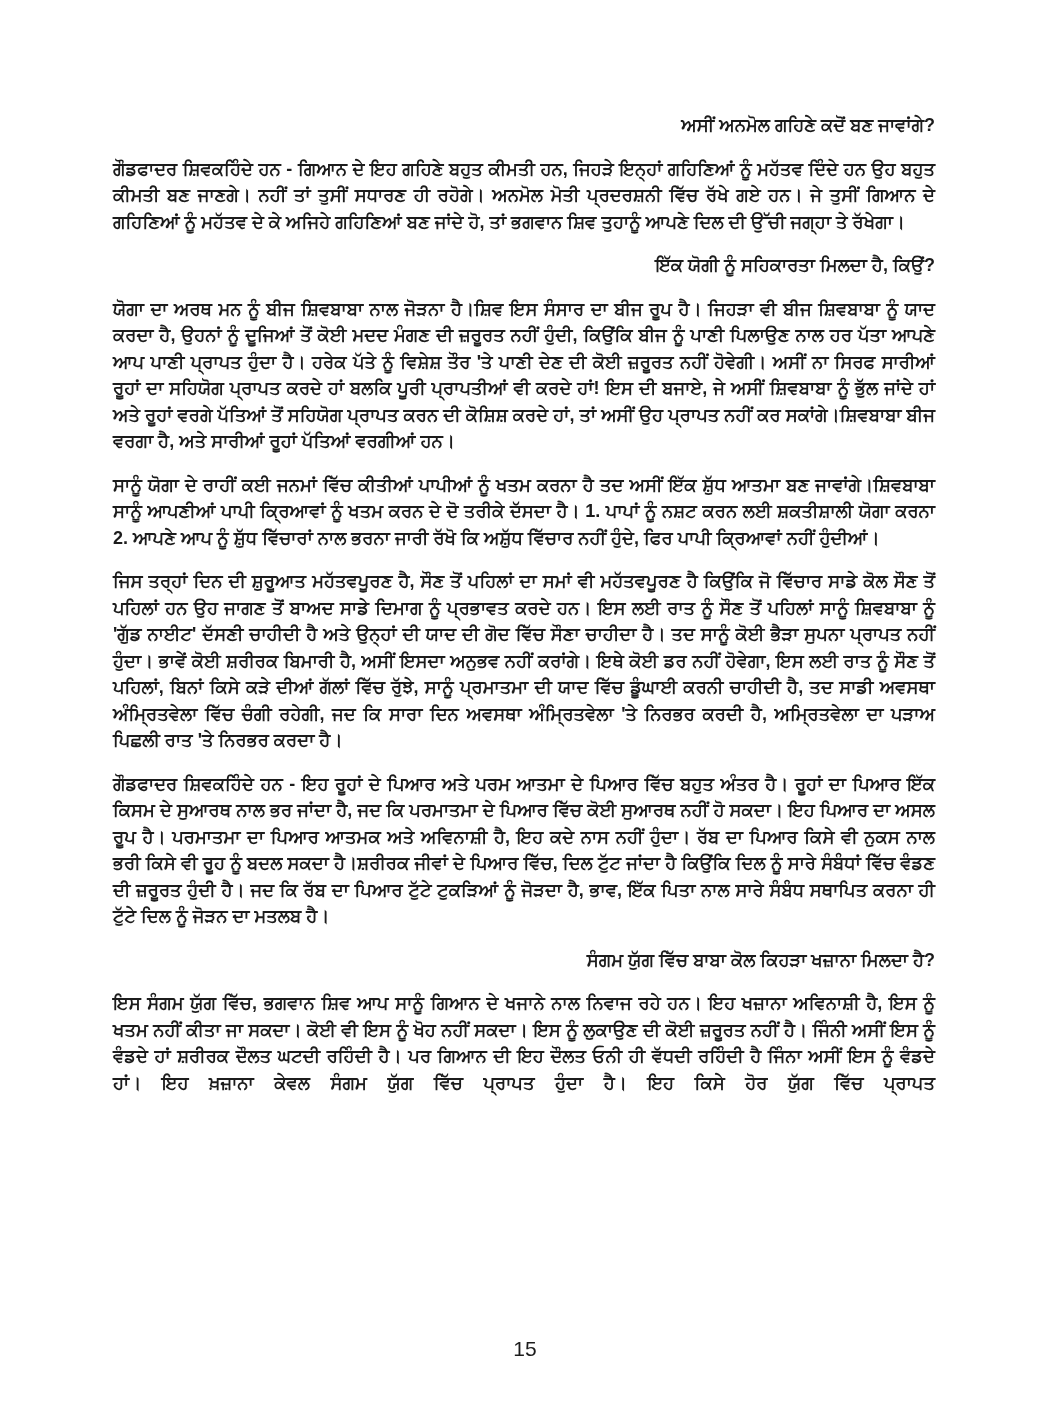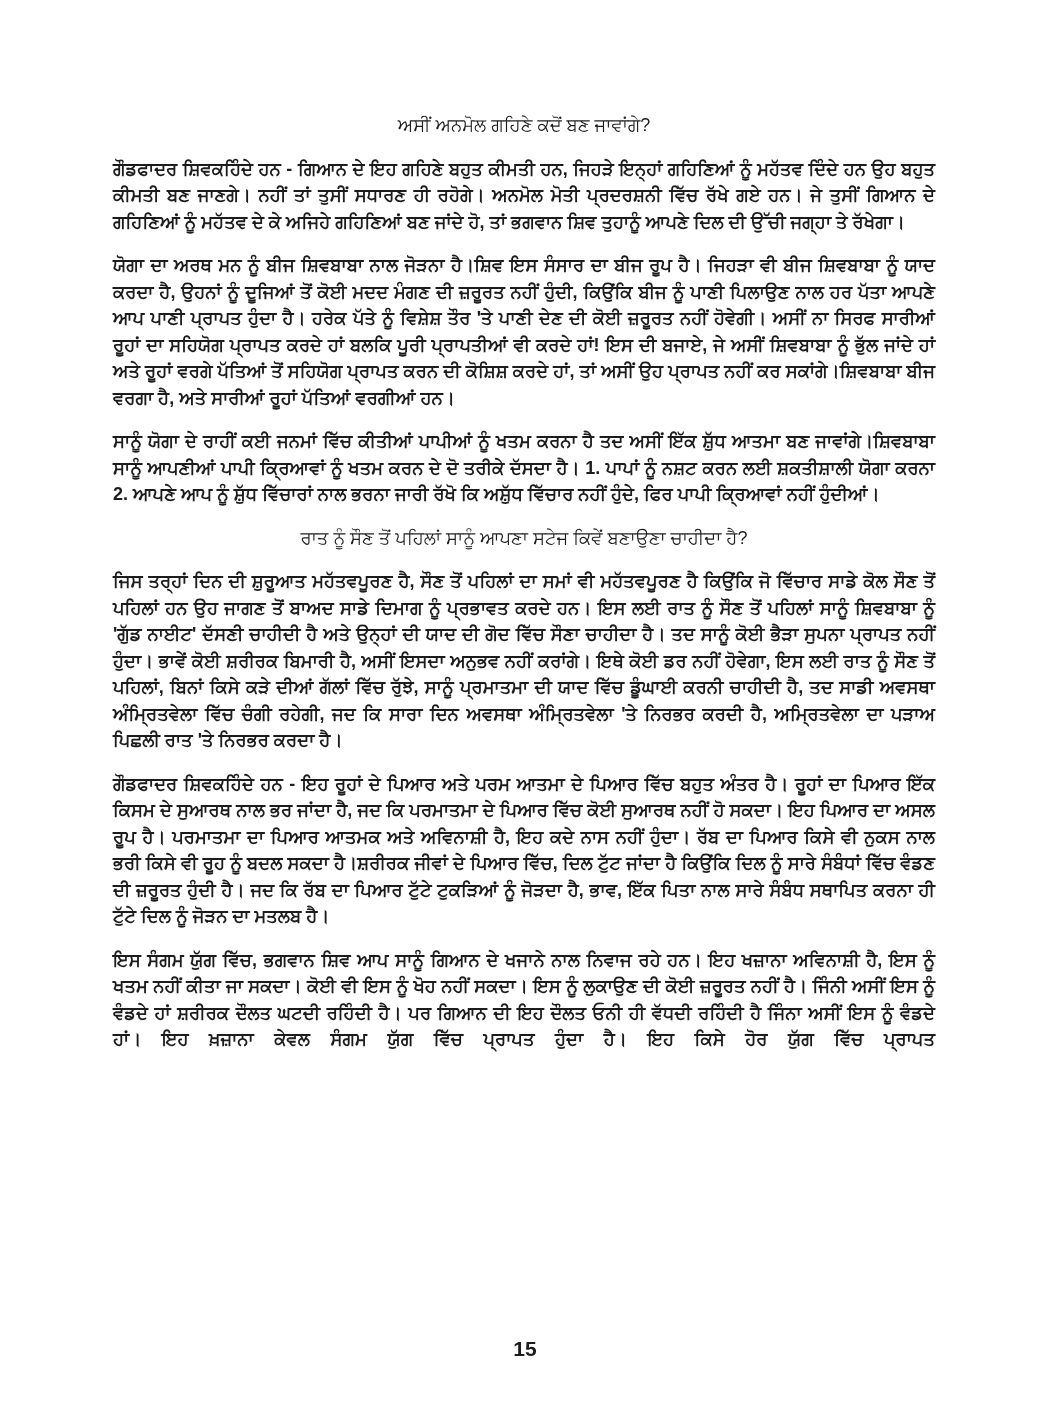--- a/index.html
+++ b/index.html
@@ -12,66 +12,67 @@
     color: #1c1c1c;
     font-family: "Liberation Sans", "DejaVu Sans", sans-serif;
     font-size: 18px;
     line-height: 26.5px;
     padding: 112px 115px 0 113px;
     overflow: hidden;
   }
   section { margin: 0; padding: 0; }
   p.heading {
     margin: 0 0 17px 0;
-    text-align: center;
-    font-weight: normal;
+    text-align: right;
+    font-weight: bold;
   }
   p.body {
     margin: 0 0 17px 0;
     text-align: justify;
     font-weight: bold;
   }
   p.body.continued { text-align-last: justify; }
   .page-number {
     position: absolute;
     left: 0;
     right: 0;
     top: 1336px;
     text-align: center;
-    font-weight: bold;
+    font-weight: normal;
     font-size: 21px;
     line-height: 26px;
   }
 </style>
 </head>
 <body>
 
 <div class="page">
 
   <section>
     <p class="heading">ਅਸੀਂ ਅਨਮੋਲ ਗਹਿਣੇ ਕਦੋਂ ਬਣ ਜਾਵਾਂਗੇ?</p>
     <p class="body">ਗੌਡਫਾਦਰ ਸ਼ਿਵਕਹਿੰਦੇ ਹਨ - ਗਿਆਨ ਦੇ ਇਹ ਗਹਿਣੇ ਬਹੁਤ ਕੀਮਤੀ ਹਨ, ਜਿਹੜੇ ਇਨ੍ਹਾਂ ਗਹਿਣਿਆਂ ਨੂੰ ਮਹੱਤਵ ਦਿੰਦੇ ਹਨ ਉਹ ਬਹੁਤ ਕੀਮਤੀ ਬਣ ਜਾਣਗੇ। ਨਹੀਂ ਤਾਂ ਤੁਸੀਂ ਸਧਾਰਣ ਹੀ ਰਹੋਗੇ। ਅਨਮੋਲ ਮੋਤੀ ਪ੍ਰਦਰਸ਼ਨੀ ਵਿੱਚ ਰੱਖੇ ਗਏ ਹਨ। ਜੇ ਤੁਸੀਂ ਗਿਆਨ ਦੇ ਗਹਿਣਿਆਂ ਨੂੰ ਮਹੱਤਵ ਦੇ ਕੇ ਅਜਿਹੇ ਗਹਿਣਿਆਂ ਬਣ ਜਾਂਦੇ ਹੋ, ਤਾਂ ਭਗਵਾਨ ਸ਼ਿਵ ਤੁਹਾਨੂੰ ਆਪਣੇ ਦਿਲ ਦੀ ਉੱਚੀ ਜਗ੍ਹਾ ਤੇ ਰੱਖੇਗਾ।</p>
   </section>
 
   <section>
+    <p class="heading">ਇੱਕ ਯੋਗੀ ਨੂੰ ਸਹਿਕਾਰਤਾ ਮਿਲਦਾ ਹੈ, ਕਿਉਂ?</p>
     <p class="body">ਯੋਗਾ ਦਾ ਅਰਥ ਮਨ ਨੂੰ ਬੀਜ ਸ਼ਿਵਬਾਬਾ ਨਾਲ ਜੋੜਨਾ ਹੈ।ਸ਼ਿਵ ਇਸ ਸੰਸਾਰ ਦਾ ਬੀਜ ਰੂਪ ਹੈ। ਜਿਹੜਾ ਵੀ ਬੀਜ ਸ਼ਿਵਬਾਬਾ ਨੂੰ ਯਾਦ ਕਰਦਾ ਹੈ, ਉਹਨਾਂ ਨੂੰ ਦੂਜਿਆਂ ਤੋਂ ਕੋਈ ਮਦਦ ਮੰਗਣ ਦੀ ਜ਼ਰੂਰਤ ਨਹੀਂ ਹੁੰਦੀ, ਕਿਉਂਕਿ ਬੀਜ ਨੂੰ ਪਾਣੀ ਪਿਲਾਉਣ ਨਾਲ ਹਰ ਪੱਤਾ ਆਪਣੇ ਆਪ ਪਾਣੀ ਪ੍ਰਾਪਤ ਹੁੰਦਾ ਹੈ। ਹਰੇਕ ਪੱਤੇ ਨੂੰ ਵਿਸ਼ੇਸ਼ ਤੌਰ 'ਤੇ ਪਾਣੀ ਦੇਣ ਦੀ ਕੋਈ ਜ਼ਰੂਰਤ ਨਹੀਂ ਹੋਵੇਗੀ। ਅਸੀਂ ਨਾ ਸਿਰਫ ਸਾਰੀਆਂ ਰੂਹਾਂ ਦਾ ਸਹਿਯੋਗ ਪ੍ਰਾਪਤ ਕਰਦੇ ਹਾਂ ਬਲਕਿ ਪੂਰੀ ਪ੍ਰਾਪਤੀਆਂ ਵੀ ਕਰਦੇ ਹਾਂ! ਇਸ ਦੀ ਬਜਾਏ, ਜੇ ਅਸੀਂ ਸ਼ਿਵਬਾਬਾ ਨੂੰ ਭੁੱਲ ਜਾਂਦੇ ਹਾਂ ਅਤੇ ਰੂਹਾਂ ਵਰਗੇ ਪੱਤਿਆਂ ਤੋਂ ਸਹਿਯੋਗ ਪ੍ਰਾਪਤ ਕਰਨ ਦੀ ਕੋਸ਼ਿਸ਼ ਕਰਦੇ ਹਾਂ, ਤਾਂ ਅਸੀਂ ਉਹ ਪ੍ਰਾਪਤ ਨਹੀਂ ਕਰ ਸਕਾਂਗੇ।ਸ਼ਿਵਬਾਬਾ ਬੀਜ ਵਰਗਾ ਹੈ, ਅਤੇ ਸਾਰੀਆਂ ਰੂਹਾਂ ਪੱਤਿਆਂ ਵਰਗੀਆਂ ਹਨ।</p>
   </section>
 
   <section>
     <p class="body">ਸਾਨੂੰ ਯੋਗਾ ਦੇ ਰਾਹੀਂ ਕਈ ਜਨਮਾਂ ਵਿੱਚ ਕੀਤੀਆਂ ਪਾਪੀਆਂ ਨੂੰ ਖਤਮ ਕਰਨਾ ਹੈ ਤਦ ਅਸੀਂ ਇੱਕ ਸ਼ੁੱਧ ਆਤਮਾ ਬਣ ਜਾਵਾਂਗੇ।ਸ਼ਿਵਬਾਬਾ ਸਾਨੂੰ ਆਪਣੀਆਂ ਪਾਪੀ ਕ੍ਰਿਆਵਾਂ ਨੂੰ ਖਤਮ ਕਰਨ ਦੇ ਦੋ ਤਰੀਕੇ ਦੱਸਦਾ ਹੈ। 1. ਪਾਪਾਂ ਨੂੰ ਨਸ਼ਟ ਕਰਨ ਲਈ ਸ਼ਕਤੀਸ਼ਾਲੀ ਯੋਗਾ ਕਰਨਾ 2. ਆਪਣੇ ਆਪ ਨੂੰ ਸ਼ੁੱਧ ਵਿੱਚਾਰਾਂ ਨਾਲ ਭਰਨਾ ਜਾਰੀ ਰੱਖੋ ਕਿ ਅਸ਼ੁੱਧ ਵਿੱਚਾਰ ਨਹੀਂ ਹੁੰਦੇ, ਫਿਰ ਪਾਪੀ ਕ੍ਰਿਆਵਾਂ ਨਹੀਂ ਹੁੰਦੀਆਂ।</p>
   </section>
 
   <section>
-    <p class="heading">ਰਾਤ ਨੂੰ ਸੌਣ ਤੋਂ ਪਹਿਲਾਂ ਸਾਨੂੰ ਆਪਣਾ ਸਟੇਜ ਕਿਵੇਂ ਬਣਾਉਣਾ ਚਾਹੀਦਾ ਹੈ?</p>
     <p class="body">ਜਿਸ ਤਰ੍ਹਾਂ ਦਿਨ ਦੀ ਸ਼ੁਰੂਆਤ ਮਹੱਤਵਪੂਰਣ ਹੈ, ਸੌਣ ਤੋਂ ਪਹਿਲਾਂ ਦਾ ਸਮਾਂ ਵੀ ਮਹੱਤਵਪੂਰਣ ਹੈ ਕਿਉਂਕਿ ਜੋ ਵਿੱਚਾਰ ਸਾਡੇ ਕੋਲ ਸੌਣ ਤੋਂ ਪਹਿਲਾਂ ਹਨ ਉਹ ਜਾਗਣ ਤੋਂ ਬਾਅਦ ਸਾਡੇ ਦਿਮਾਗ ਨੂੰ ਪ੍ਰਭਾਵਤ ਕਰਦੇ ਹਨ। ਇਸ ਲਈ ਰਾਤ ਨੂੰ ਸੌਣ ਤੋਂ ਪਹਿਲਾਂ ਸਾਨੂੰ ਸ਼ਿਵਬਾਬਾ ਨੂੰ 'ਗੁੱਡ ਨਾਈਟ' ਦੱਸਣੀ ਚਾਹੀਦੀ ਹੈ ਅਤੇ ਉਨ੍ਹਾਂ ਦੀ ਯਾਦ ਦੀ ਗੋਦ ਵਿੱਚ ਸੌਣਾ ਚਾਹੀਦਾ ਹੈ। ਤਦ ਸਾਨੂੰ ਕੋਈ ਭੈੜਾ ਸੁਪਨਾ ਪ੍ਰਾਪਤ ਨਹੀਂ ਹੁੰਦਾ। ਭਾਵੇਂ ਕੋਈ ਸ਼ਰੀਰਕ ਬਿਮਾਰੀ ਹੈ, ਅਸੀਂ ਇਸਦਾ ਅਨੁਭਵ ਨਹੀਂ ਕਰਾਂਗੇ। ਇਥੇ ਕੋਈ ਡਰ ਨਹੀਂ ਹੋਵੇਗਾ, ਇਸ ਲਈ ਰਾਤ ਨੂੰ ਸੌਣ ਤੋਂ ਪਹਿਲਾਂ, ਬਿਨਾਂ ਕਿਸੇ ਕੜੇ ਦੀਆਂ ਗੱਲਾਂ ਵਿੱਚ ਰੁੱਝੇ, ਸਾਨੂੰ ਪ੍ਰਮਾਤਮਾ ਦੀ ਯਾਦ ਵਿੱਚ ਡੂੰਘਾਈ ਕਰਨੀ ਚਾਹੀਦੀ ਹੈ, ਤਦ ਸਾਡੀ ਅਵਸਥਾ ਅੰਮ੍ਰਿਤਵੇਲਾ ਵਿੱਚ ਚੰਗੀ ਰਹੇਗੀ, ਜਦ ਕਿ ਸਾਰਾ ਦਿਨ ਅਵਸਥਾ ਅੰਮ੍ਰਿਤਵੇਲਾ 'ਤੇ ਨਿਰਭਰ ਕਰਦੀ ਹੈ, ਅਮ੍ਰਿਤਵੇਲਾ ਦਾ ਪੜਾਅ ਪਿਛਲੀ ਰਾਤ 'ਤੇ ਨਿਰਭਰ ਕਰਦਾ ਹੈ।</p>
   </section>
 
   <section>
     <p class="body">ਗੌਡਫਾਦਰ ਸ਼ਿਵਕਹਿੰਦੇ ਹਨ - ਇਹ ਰੂਹਾਂ ਦੇ ਪਿਆਰ ਅਤੇ ਪਰਮ ਆਤਮਾ ਦੇ ਪਿਆਰ ਵਿੱਚ ਬਹੁਤ ਅੰਤਰ ਹੈ। ਰੂਹਾਂ ਦਾ ਪਿਆਰ ਇੱਕ ਕਿਸਮ ਦੇ ਸੁਆਰਥ ਨਾਲ ਭਰ ਜਾਂਦਾ ਹੈ, ਜਦ ਕਿ ਪਰਮਾਤਮਾ ਦੇ ਪਿਆਰ ਵਿੱਚ ਕੋਈ ਸੁਆਰਥ ਨਹੀਂ ਹੋ ਸਕਦਾ। ਇਹ ਪਿਆਰ ਦਾ ਅਸਲ ਰੂਪ ਹੈ। ਪਰਮਾਤਮਾ ਦਾ ਪਿਆਰ ਆਤਮਕ ਅਤੇ ਅਵਿਨਾਸ਼ੀ ਹੈ, ਇਹ ਕਦੇ ਨਾਸ ਨਹੀਂ ਹੁੰਦਾ। ਰੱਬ ਦਾ ਪਿਆਰ ਕਿਸੇ ਵੀ ਨੁਕਸ ਨਾਲ ਭਰੀ ਕਿਸੇ ਵੀ ਰੂਹ ਨੂੰ ਬਦਲ ਸਕਦਾ ਹੈ।ਸ਼ਰੀਰਕ ਜੀਵਾਂ ਦੇ ਪਿਆਰ ਵਿੱਚ, ਦਿਲ ਟੁੱਟ ਜਾਂਦਾ ਹੈ ਕਿਉਂਕਿ ਦਿਲ ਨੂੰ ਸਾਰੇ ਸੰਬੰਧਾਂ ਵਿੱਚ ਵੰਡਣ ਦੀ ਜ਼ਰੂਰਤ ਹੁੰਦੀ ਹੈ। ਜਦ ਕਿ ਰੱਬ ਦਾ ਪਿਆਰ ਟੁੱਟੇ ਟੁਕੜਿਆਂ ਨੂੰ ਜੋੜਦਾ ਹੈ, ਭਾਵ, ਇੱਕ ਪਿਤਾ ਨਾਲ ਸਾਰੇ ਸੰਬੰਧ ਸਥਾਪਿਤ ਕਰਨਾ ਹੀ ਟੁੱਟੇ ਦਿਲ ਨੂੰ ਜੋੜਨ ਦਾ ਮਤਲਬ ਹੈ।</p>
   </section>
 
   <section>
+    <p class="heading">ਸੰਗਮ ਯੁੱਗ ਵਿੱਚ ਬਾਬਾ ਕੋਲ ਕਿਹੜਾ ਖਜ਼ਾਨਾ ਮਿਲਦਾ ਹੈ?</p>
     <p class="body continued">ਇਸ ਸੰਗਮ ਯੁੱਗ ਵਿੱਚ, ਭਗਵਾਨ ਸ਼ਿਵ ਆਪ ਸਾਨੂੰ ਗਿਆਨ ਦੇ ਖਜਾਨੇ ਨਾਲ ਨਿਵਾਜ ਰਹੇ ਹਨ। ਇਹ ਖਜ਼ਾਨਾ ਅਵਿਨਾਸ਼ੀ ਹੈ, ਇਸ ਨੂੰ ਖਤਮ ਨਹੀਂ ਕੀਤਾ ਜਾ ਸਕਦਾ। ਕੋਈ ਵੀ ਇਸ ਨੂੰ ਖੋਹ ਨਹੀਂ ਸਕਦਾ। ਇਸ ਨੂੰ ਲੁਕਾਉਣ ਦੀ ਕੋਈ ਜ਼ਰੂਰਤ ਨਹੀਂ ਹੈ। ਜਿੰਨੀ ਅਸੀਂ ਇਸ ਨੂੰ ਵੰਡਦੇ ਹਾਂ ਸ਼ਰੀਰਕ ਦੌਲਤ ਘਟਦੀ ਰਹਿੰਦੀ ਹੈ। ਪਰ ਗਿਆਨ ਦੀ ਇਹ ਦੌਲਤ ਓਨੀ ਹੀ ਵੱਧਦੀ ਰਹਿੰਦੀ ਹੈ ਜਿੰਨਾ ਅਸੀਂ ਇਸ ਨੂੰ ਵੰਡਦੇ ਹਾਂ। ਇਹ ਖ਼ਜ਼ਾਨਾ ਕੇਵਲ ਸੰਗਮ ਯੁੱਗ ਵਿੱਚ ਪ੍ਰਾਪਤ ਹੁੰਦਾ ਹੈ। ਇਹ ਕਿਸੇ ਹੋਰ ਯੁੱਗ ਵਿੱਚ ਪ੍ਰਾਪਤ</p>
   </section>
 
   <div class="page-number">15</div>
 
 </div>
 
 </body></html>

